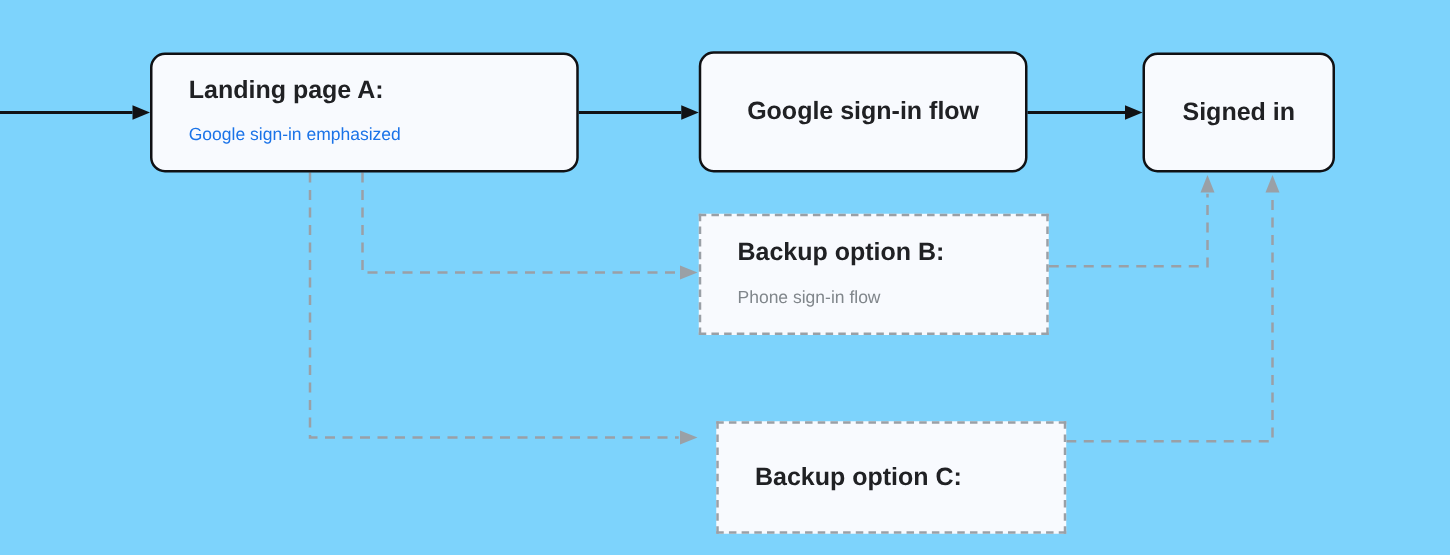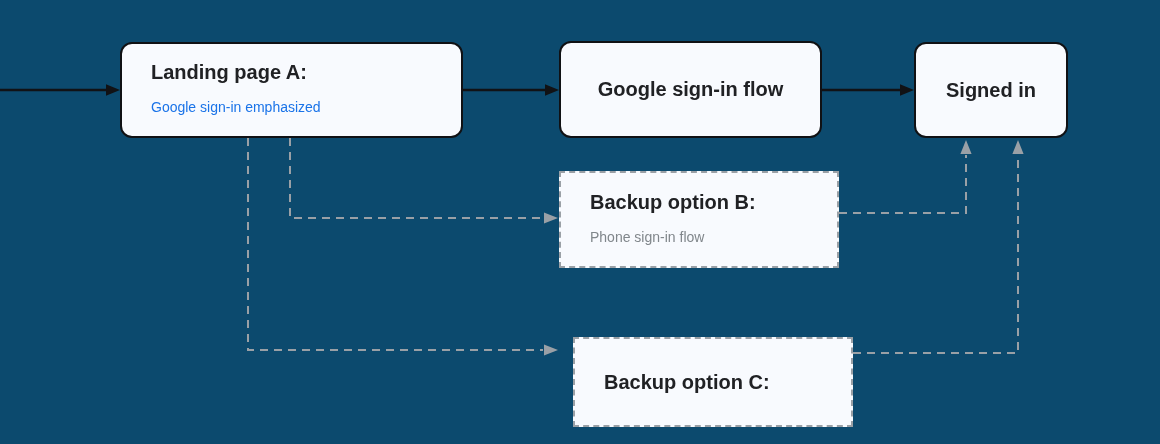--- a/index.html
+++ b/index.html
@@ -1,20 +1,20 @@
 <!DOCTYPE html>
 <html><head>
 <meta charset="utf-8">
 <style>
   html, body { margin: 0; padding: 0; }
   .canvas {
     position: relative;
     width: 1160px;
     height: 444px;
-    background: #0c4a6e;
+    background: #7dd3fc;
     font-family: "Liberation Sans", sans-serif;
     overflow: hidden;
   }
   svg.connector-layer {
     position: absolute;
     left: 0; top: 0;
     width: 1160px; height: 444px;
   }
   .solid-line { stroke: #111215; stroke-width: 2.5; fill: none; }
   .solid-head { fill: #111215; stroke: none; }

